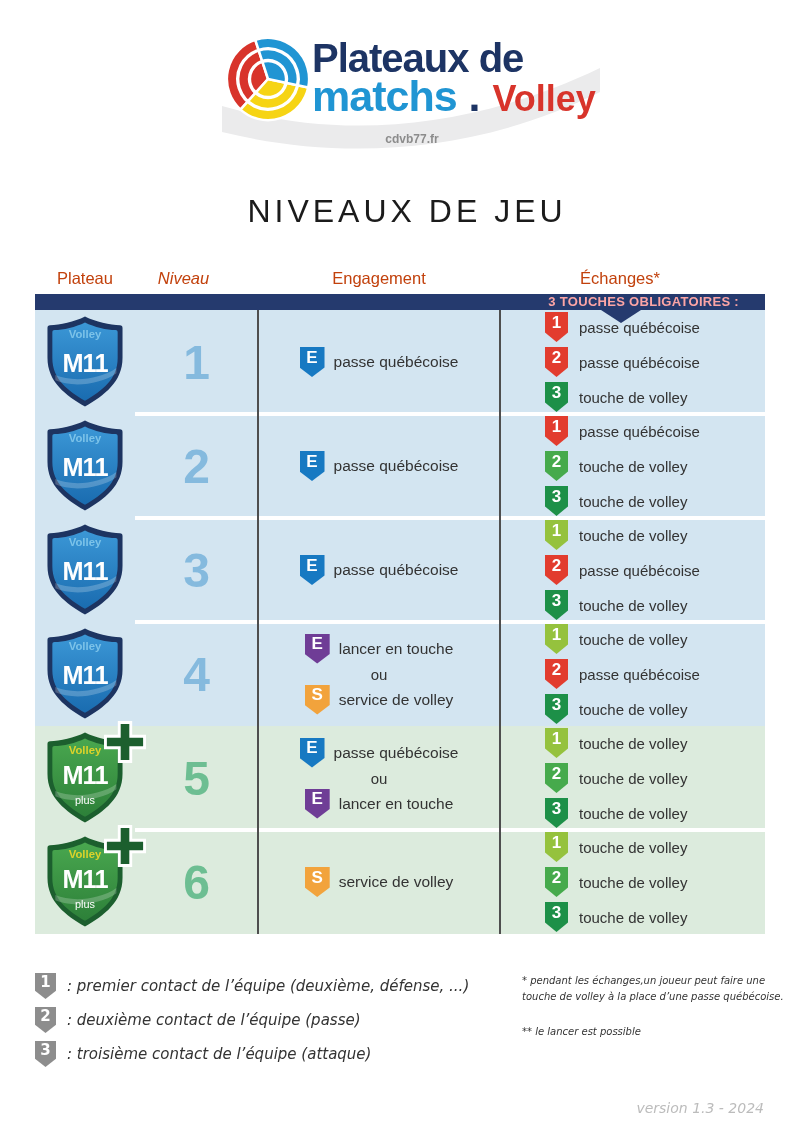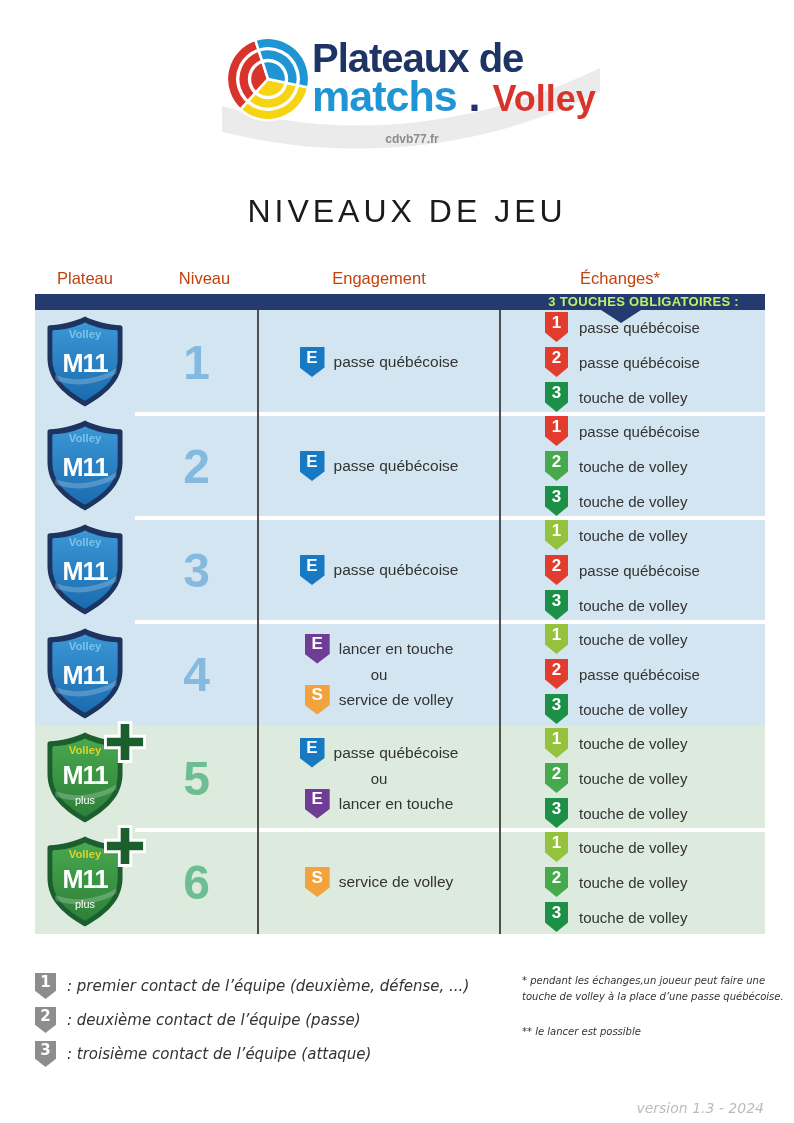--- a/index.html
+++ b/index.html
@@ -21,30 +21,30 @@
   .site { position:absolute; left:352px; top:122px; width:120px; text-align:center;
           font-size:12px; font-weight:bold; color:#8c8c8c; z-index:2; }
 
   
   .title { position:absolute; left:0; top:183px; width:794px; text-align:center;
            font-size:32px; font-weight:300; letter-spacing:4px; color:#1b1b1b;padding-left:20px; }
 
   
   .colhead { position:absolute; top:259px; font-size:16.5px; color:#c2410c; text-align:center; }
   .ch-plateau    { left:35px;  width:100px; }
-  .ch-niveau     { left:143px; width:123px; }
+  .ch-niveau     { left:122px; width:123px;font-style:italic; }
   .ch-engagement { left:258px; width:242px; }
   .ch-echanges   { left:500px; width:240px; }
 
   
   .table { position:absolute; left:35px; top:284px; width:730px; }
   .banner { position:relative; height:16px; }
   .banner.navy  { background:var(--banner-navy); }
   .banner.green { background:var(--banner-green); }
-  .banner-text { position:absolute; right:26px; top:0; line-height:16px; color:#bef264;
+  .banner-text { position:absolute; right:26px; top:0; line-height:16px; color:#fca5a5;
                  font-weight:bold; font-size:13px; letter-spacing:.3px; white-space:nowrap; }
   .tri { position:absolute; top:16px; left:566px; width:0; height:0; z-index:4;
          border-left:20px solid transparent; border-right:20px solid transparent; }
   .banner.navy  .tri { border-top:13px solid var(--banner-navy); }
   .banner.green .tri { border-top:13px solid var(--banner-green); }
 
   .sec { position:relative; }
   .sec-blue  { background:var(--row-blue-bg); }
   .sec-green { background:var(--row-green-bg); }
   .vline { position:absolute; top:0; bottom:0; width:2px; background:#4e4e4e; z-index:2; }

